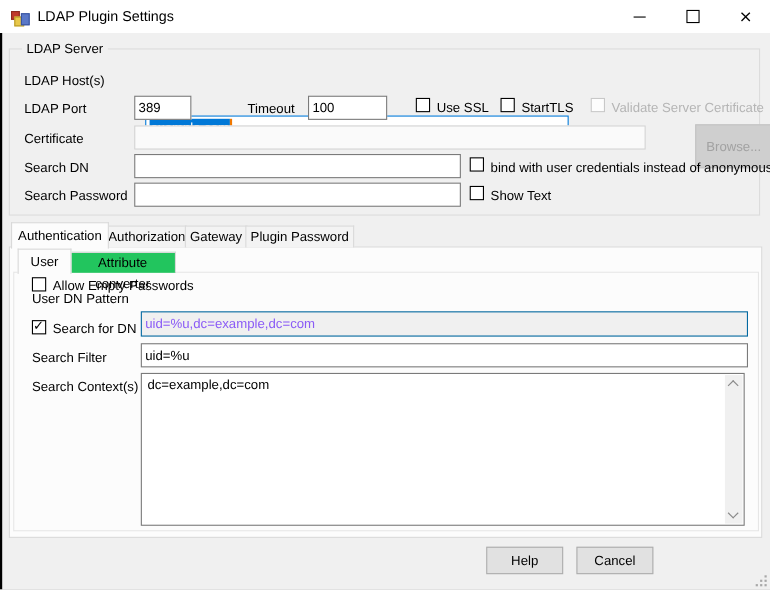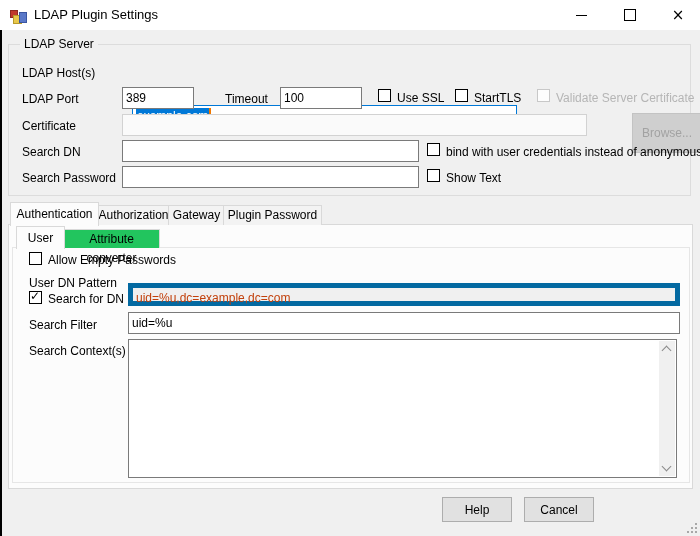--- a/index.html
+++ b/index.html
@@ -21,21 +21,21 @@
   .appicon{left:10px;top:8px;width:16px;height:16px;}
   .appicon i{position:absolute;display:block;}
   .groupbox{left:8px;top:44px;width:683px;height:152px;border:1px solid #dcdcdc;}
   .legend{left:20px;top:37px;background:#f0f0f0;padding:0 4px;line-height:14px;}
   .field{position:absolute;box-sizing:border-box;border:1px solid #7a7a7a;background:#fff;
          font-family:"Liberation Sans",sans-serif;font-size:12px;color:#000;
          padding:0 3px;height:22px;line-height:20px;}
   input.field{margin:0;}
   .field-focus{border:1px solid #0078d7;}
   .field-disabled-light{border:1px solid #d2d2d2;background:#fafafa;}
-  .field-disabled-gray{border:5px solid #0369a1;background:#f0f0f0;color:#c2410c;}
+  .field-disabled-gray{border:1px solid #0369a1;background:#f0f0f0;color:#8b5cf6;}
   .sel{background:#0078d7;color:#fff;padding:1px 1px;}
   .caret{display:inline-block;width:2px;height:15px;background:#f07800;vertical-align:text-bottom;}
   .cb{position:absolute;width:13px;height:13px;background:#fff;border:1px solid #000;box-sizing:border-box;}
   .cb-dis{border:1px solid #c8c8c8;background:#fdfdfd;}
   .ck{position:absolute;left:0px;top:-3px;font-style:normal;font-weight:bold;font-size:12px;
       font-family:"DejaVu Sans",sans-serif;color:#000;}
   .dis-text{color:#b5b5b5;}
   .tab{position:absolute;border:1px solid #d9d9d9;border-bottom:none;background:#f3f3f3;
        text-align:center;line-height:19px;cursor:default;}
   .tab-sel{background:#fcfcfc;line-height:22px;}
@@ -78,23 +78,23 @@
 
   <div class="abs groupbox"></div>
   <span class="lbl legend">LDAP Server</span>
 
   <span class="lbl" style="left:22px;top:66px;">LDAP Host(s)</span>
   <div class="field field-focus" style="left:132px;top:61px;width:385px;margin-top:44px;">
     <span class="sel">example.com</span><span class="caret"></span>
   </div>
 
   <span class="lbl" style="left:22px;top:92px;">LDAP Port</span>
-  <input class="field" style="left: 122px; top: 87px; width: 72px;" value="389">
+  <input class="field" style="left: 122px; top: 87px; width: 52px;" value="389">
   <span class="lbl" style="left:225px;top:92px;">Timeout</span>
-  <input class="field" style="left: 280px; top: 87px; width: 82px;" value="100">
+  <input class="field" style="left: 280px; top: 87px; width: 72px;" value="100">
 
   <span class="cb" style="left:378px;top:89px;"></span>
   <span class="lbl" style="left:397px;top:91px;">Use SSL</span>
   <span class="cb" style="left:455px;top:89px;"></span>
   <span class="lbl" style="left:474px;top:91px;">StartTLS</span>
   <span class="cb cb-dis" style="left:537px;top:89px;"></span>
   <span class="lbl dis-text" style="left:556px;top:91px;">Validate Server Certificate</span>
 
   <span class="lbl" style="left:22px;top:119px;">Certificate</span>
   <div class="field field-disabled-light" style="left:122px;top:114px;width:465px;"></div>
@@ -116,32 +116,33 @@
   <div class="tab" style="left:168px;top:205px;width:55px;height:19px;z-index:2;">Gateway</div>
   <div class="tab" style="left:223px;top:205px;width:97px;height:19px;z-index:2;">Plugin Password</div>
 
   <div class="panel panel-inner" style="left:12px;top:247px;width:676px;height:234px;z-index:2;"></div>
   <div class="tab tab-sel" style="left:16px;top:226px;width:47px;height:22px;z-index:4;background:#fcfcfc;">User</div>
   <div class="tab" style="left:63px;top:229px;width:95px;height:18px;z-index:3;background:#22c55e;">Attribute converter</div>
 
   <span class="cb" style="left:29px;top:252px;z-index:5;"></span>
   <span class="lbl" style="left:48px;top:253px;z-index:5;">Allow Empty Passwords</span>
 
-  <span class="lbl" style="left:29px;top:276px;z-index:5;">User DN Pattern</span>
+  <span class="lbl" style="left:29px;top:264px;z-index:5;">User DN Pattern</span>
   <span class="cb" style="left:29px;top:291px;z-index:5;">
       <i class="ck">✓</i>
     </span>
   <span class="lbl" style="left:48px;top:292px;z-index:5;">Search for DN</span>
   <div class="field field-disabled-gray" style="left:128px;top:283px;width:552px;height:23px;z-index:5;line-height:21px;">uid=%u,dc=example,dc=com</div>
 
   <span class="lbl" style="left:29px;top:318px;z-index:5;">Search Filter</span>
   <input class="field" style="left: 128px; top: 312px; width: 552px; z-index: 5;" value="uid=%u">
 
   <span class="lbl" style="left:29px;top:344px;z-index:5;">Search Context(s)</span>
   <div class="abs textarea" style="left:128px;top:339px;width:549px;height:139px;z-index:5;">
+    <span class="ta-text">dc=example,dc=com</span>
     <div class="sbar">
       <span class="chev chev-up"></span>
       <span class="chev chev-down"></span>
     </div>
   </div>
 
   <button class="btn" style="left:524px;top:497px;">Cancel</button>
   <button class="btn" style="left:442px;top:497px;">Help</button>
 
   <span class="abs grip">

